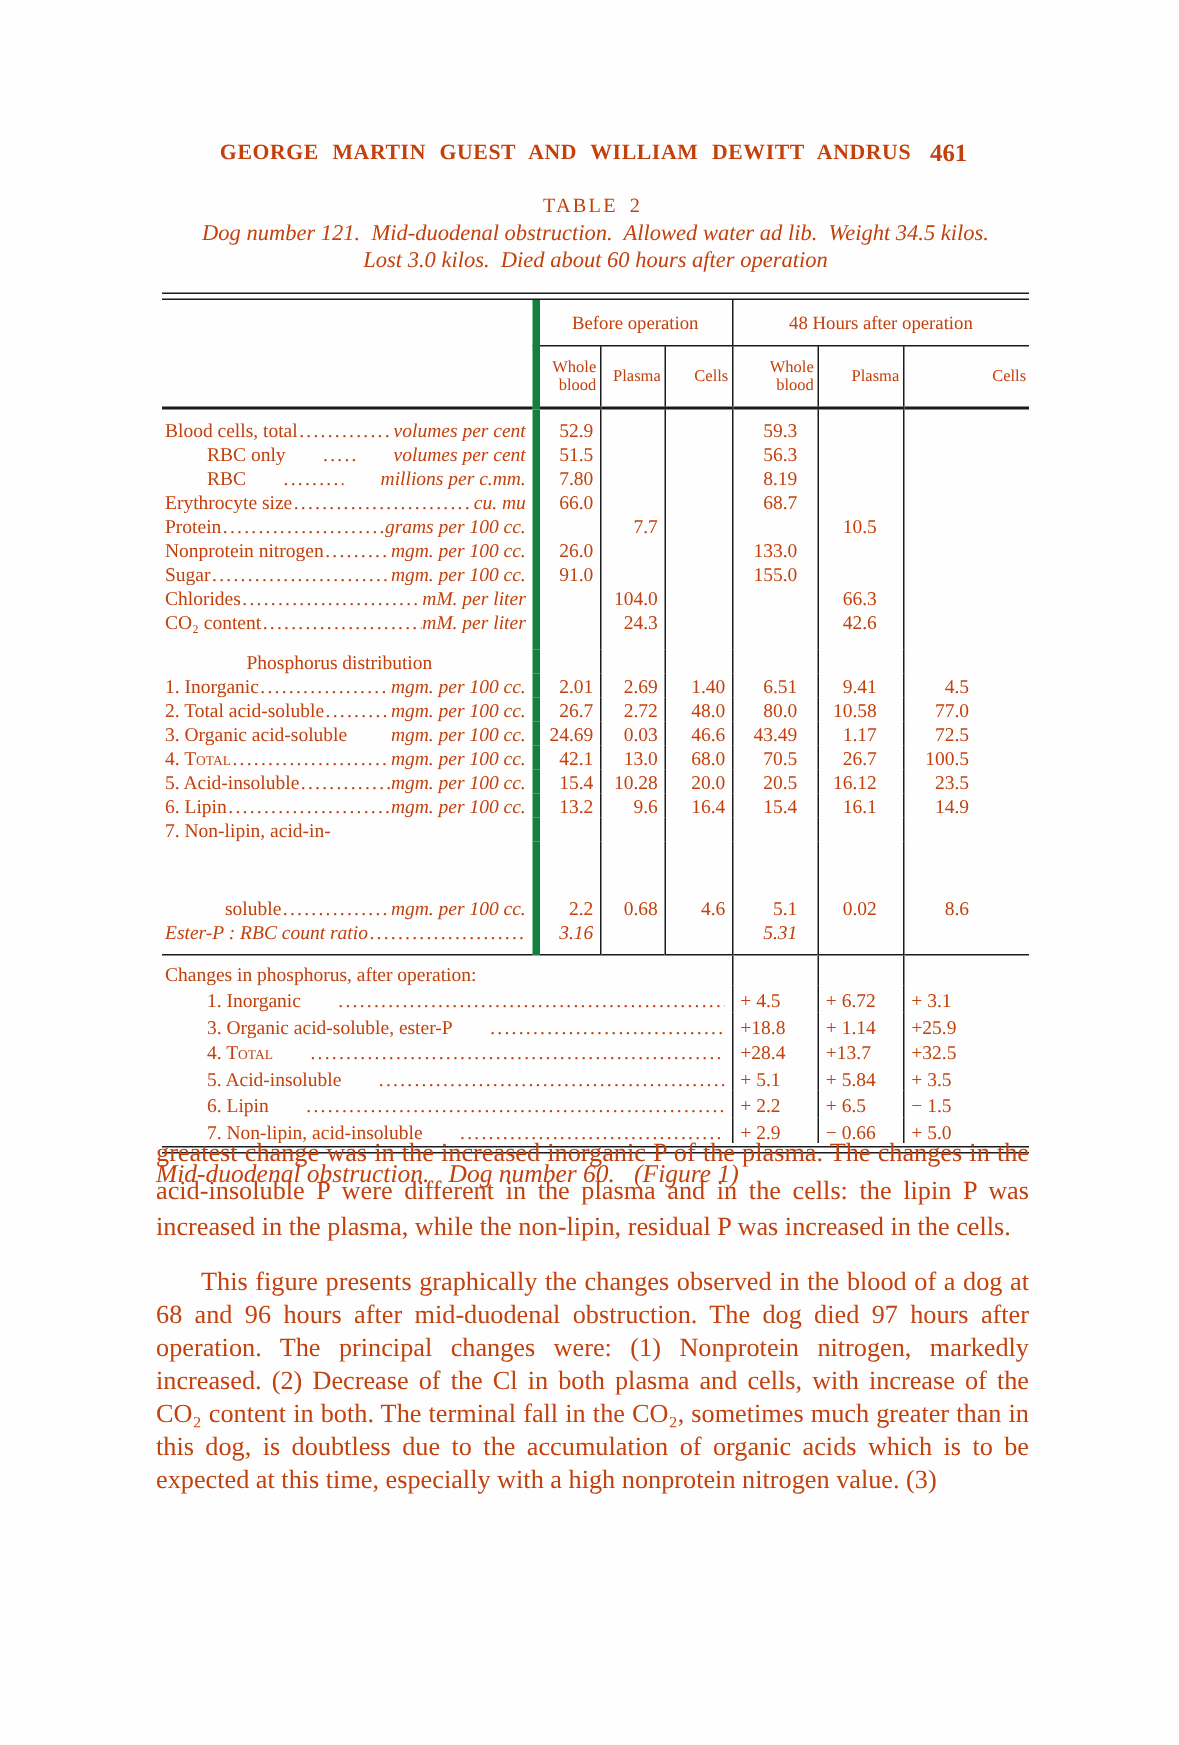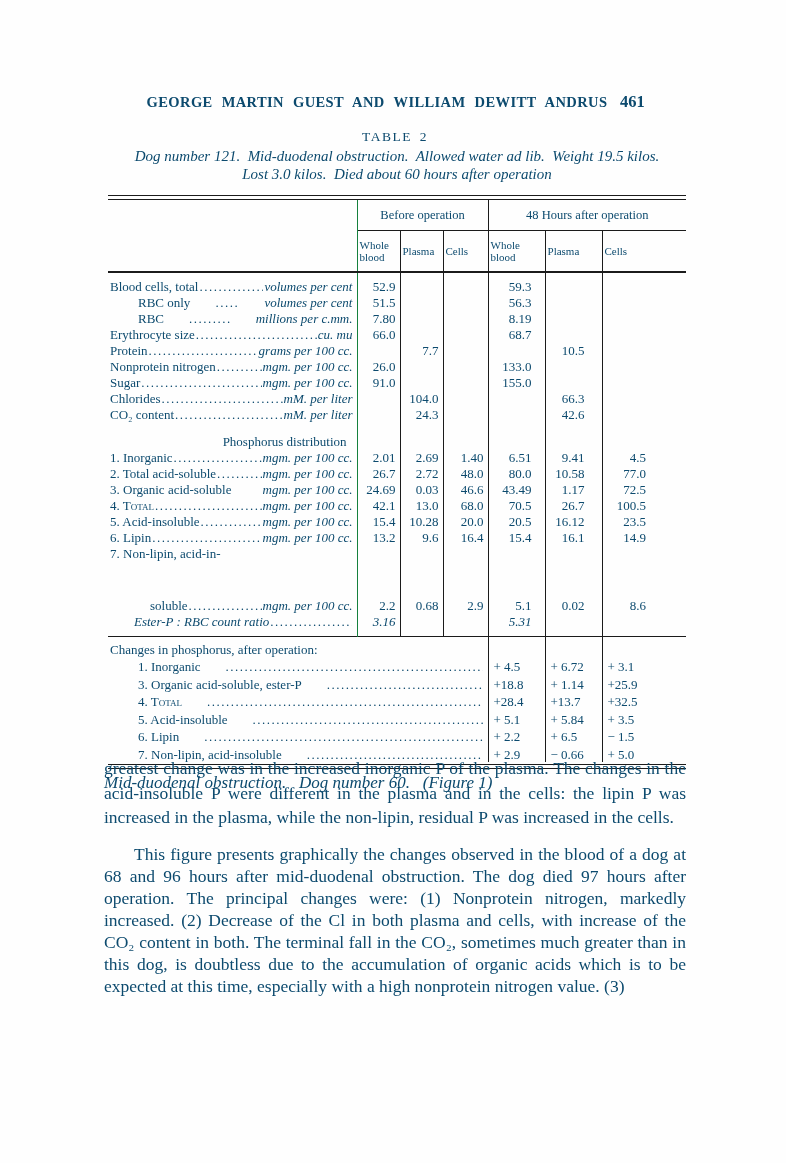--- a/index.html
+++ b/index.html
@@ -1,83 +1,83 @@
 <!DOCTYPE html>
 <html><head>
 <meta charset="utf-8">
 <style>
   html,body{margin:0;padding:0;background:#ffffff;}
   .sheet{position:relative;width:786px;height:1163px;background:#fefefe;overflow:hidden;
-         font-family:"Liberation Serif","DejaVu Serif",serif;color:#0c4a6e;}
+         font-family:"Liberation Serif","DejaVu Serif",serif;color:#c2410c;}
 
   
   .running{position:absolute;top:94px;left:104px;width:546px;text-align:center;
            font-weight:bold;font-size:14.5px;letter-spacing:.4px;word-spacing:5px;white-space:nowrap;}
   .pagenum{position:absolute;top:92px;left:620px;font-weight:bold;font-size:16.5px;}
   .tlabel{position:absolute;top:129px;left:104px;width:582px;text-align:center;
           font-size:13.5px;letter-spacing:1.5px;word-spacing:3px;}
   .cap{position:absolute;left:74px;width:646px;text-align:center;font-style:italic;
        font-size:15px;white-space:pre;}
   .cap1{top:148px;} .cap2{top:166px;}
 
   
   .twrap{position:absolute;top:195px;left:108px;width:578px;}
   .drule{height:3px;border-top:1.3px solid #1b1b1b;border-bottom:1.3px solid #1b1b1b;}
   .drule.bot{margin-top:2px;}
   table{border-collapse:collapse;table-layout:fixed;width:578px;font-size:13px;}
   col.w1{width:249px;} col.w2{width:43px;} col.w3{width:43px;} col.w4{width:45px;}
   col.w5{width:57px;} col.w6{width:57px;} col.w7{width:84px;}
   th,td{margin:0;padding:0;font-weight:normal;vertical-align:bottom;line-height:14.5px;}
-  .c1{border-right:1px solid #15803d;}
+  .c1{border-right:5px solid #15803d;}
   .c2,.c3{border-right:1px solid #1b1b1b;}
   .c4{border-right:1.6px solid #1b1b1b;}
   .c5,.c6{border-right:1px solid #1b1b1b;}
   .gh{height:30px;text-align:center;vertical-align:middle;font-size:12.5px;
       border-bottom:1.2px solid #1b1b1b;}
-  .ch{height:40px;text-align:left;vertical-align:middle;font-size:11px;line-height:12px;
+  .ch{height:40px;text-align:right;vertical-align:middle;font-size:11px;line-height:12px;
       border-bottom:2px solid #1b1b1b;padding:0 2px;}
   .stubh{border-bottom:2px solid #1b1b1b;}
   tbody tr:first-child td{padding-top:5px;}
   tbody td{height:16px;}
   tr.gap td{height:11px;}
   tr.esterp td{padding-bottom:6px;}
   tr.chead td, tr.crow td{height:17.5px;}
   tr.chead td{border-top:1.6px solid #1b1b1b;padding-top:3px;}
   .stubflex{display:flex;align-items:baseline;padding-left:2px;padding-right:4px;overflow:hidden;}
   .ind1{padding-left:30px;gap:24px;} .ind2{padding-left:42px;margin-top:38px;}
   .lab{white-space:nowrap;}
-  .it{font-style:italic;margin-left:24px;}
+  .it{font-style:italic;}
   .sc{font-variant:small-caps;}
   .ldr{flex:1;overflow:hidden;white-space:nowrap;margin:0 1px;}
   .ldr::after{content:"..........................................................................";letter-spacing:1.5px;}
   .fill{flex:1;}
   .unit{font-style:italic;white-space:nowrap;}
   td.num{text-align:right;padding-right:4px;white-space:nowrap;}
   td.num.c5{padding-right:13px;}
   td.num.c6{padding-right:17px;}
   td.num.c7{padding-right:40px;}
   td.chv{text-align:left;padding-left:5px;white-space:pre;margin-top:44px;}
-  .shead{text-align:right;padding-right:10px;}
+  .shead{text-align:center;padding-right:10px;}
 
   
   .para{position:absolute;left:104px;width:582px;font-size:17.5px;text-align:justify;}
   .p1{top:756px;line-height:24.5px;}
   .p2{top:843px;line-height:22px;text-indent:30px;}
   .subhead{position:absolute;top:773px;left:104px;width:582px;
            font-style:italic;font-size:17px;white-space:pre;}
 </style>
 </head>
 <body>
 
 <div class="sheet">
 
   <div class="running">GEORGE MARTIN GUEST AND WILLIAM DEWITT ANDRUS</div>
   <div class="pagenum">461</div>
   <div class="tlabel">TABLE 2</div>
-  <div class="cap cap1">Dog number 121.  Mid-duodenal obstruction.  Allowed water ad lib.  Weight 19.5 kilos.</div>
+  <div class="cap cap1">Dog number 121.  Mid-duodenal obstruction.  Allowed water ad lib.  Weight 34.5 kilos.</div>
   <div class="cap cap2">Lost 3.0 kilos.  Died about 60 hours after operation</div>
 
   <div class="twrap">
     <div class="drule top"></div>
     <table>
       <colgroup>
         <col class="w1">
           <col class="w2">
           <col class="w3">
           <col class="w4">
@@ -362,21 +362,21 @@
           <tr>
             <td class="c1">
               <div class="stubflex ind2">
                 <span class="lab">soluble</span>
                 <span class="ldr"></span>
                 <span class="unit">mgm. per 100 cc.</span>
               </div>
             </td>
             <td class="num c2">2.2</td>
             <td class="num c3">0.68</td>
-            <td class="num c4">2.9</td>
+            <td class="num c4">4.6</td>
             <td class="num c5">5.1</td>
             <td class="num c6">0.02</td>
             <td class="num c7">8.6</td>
           </tr>
           <tr class="esterp">
             <td class="c1">
               <div class="stubflex">
                 <span class="lab it">Ester-P : RBC count ratio</span>
                 <span class="ldr"></span>
               </div>

